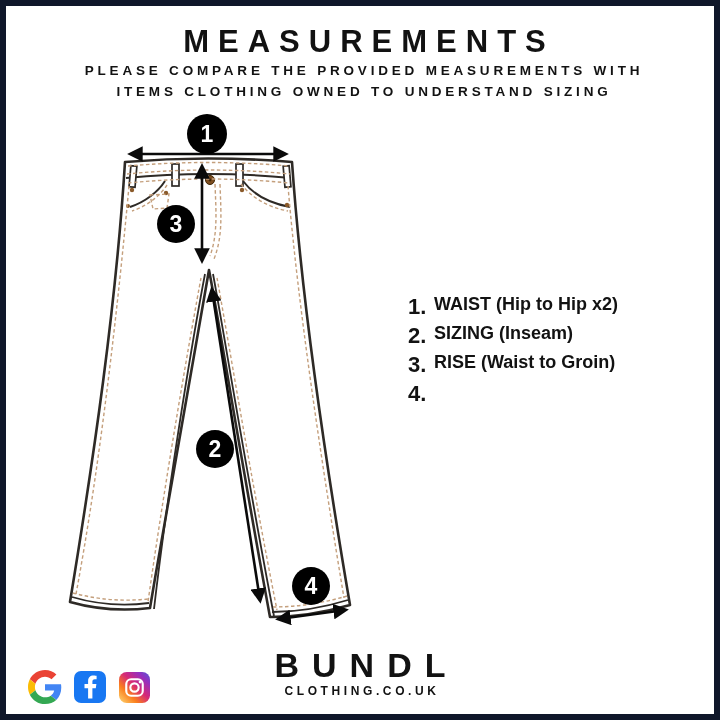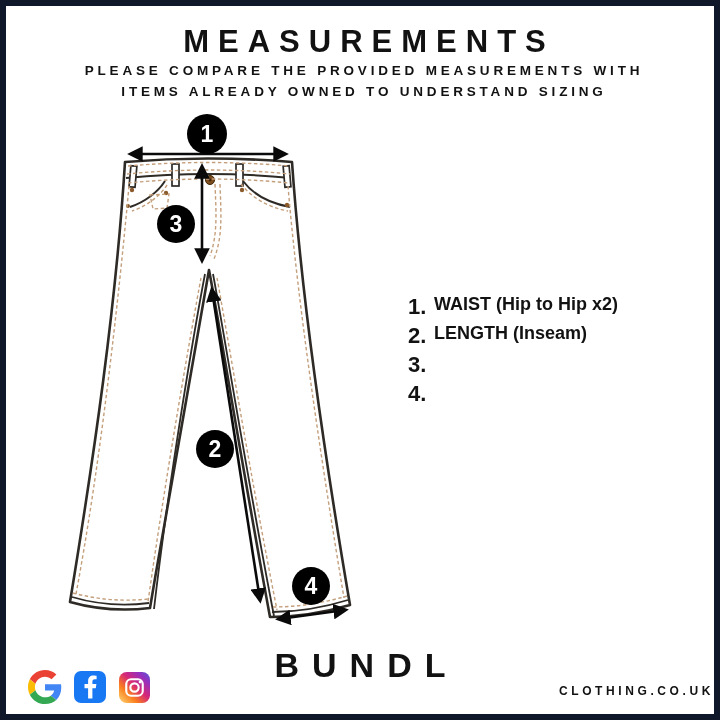--- a/index.html
+++ b/index.html
@@ -24,32 +24,32 @@
   .legend{position:absolute;left:402px;top:288px;}
   .legend-row{display:flex;align-items:flex-start;height:29px;}
   .legend-num{width:26px;font-size:22px;font-weight:700;color:#121212;flex:none;}
   .legend-label{font-size:18px;font-weight:700;color:#121212;white-space:nowrap;}
   .footer-icon{position:absolute;}
   .g-icon{left:22px;top:664px;}
   .fb-icon{left:68px;top:665px;}
   .ig-icon{left:113px;top:666px;}
   .brand{position:absolute;left:0;top:641px;width:708px;text-align:center;}
   .brand-name{font-size:34px;font-weight:800;letter-spacing:13px;padding-left:13px;color:#121212;line-height:36px;}
-  .brand-domain{font-size:12px;font-weight:700;letter-spacing:3.6px;padding-left:4px;color:#121212;margin-top:1px;text-align:right;}
+  .brand-domain{font-size:12px;font-weight:700;letter-spacing:3.6px;padding-left:4px;color:#121212;margin-top:1px;}
   .trustpilot{position:absolute;left:544px;top:660px;display:flex;align-items:center;}
   .tp-label{font-size:31px;font-weight:500;color:#191919;margin-left:4px;letter-spacing:-0.5px;}
 </style>
 </head>
 <body>
 
 <div class="canvas">
 
   <div class="title">MEASUREMENTS</div>
   <div class="sub sub1">PLEASE COMPARE THE PROVIDED MEASUREMENTS WITH</div>
-  <div class="sub sub2">ITEMS ALREADY OWNED TO UNDERSTAND SIZING</div>
+  <div class="sub sub2">ITEMS CLOTHING OWNED TO UNDERSTAND SIZING</div>
 
   <svg class="diagram-svg" viewBox="0 0 708 708">
     <defs>
       <marker id="ah" viewBox="0 0 10 10" refX="7.5" refY="5" markerWidth="6" markerHeight="6" orient="auto-start-reverse">
         <path d="M0,0 L10,5 L0,10 Z" fill="#0a0a0a"></path>
       </marker>
     </defs>
 
     <g>
       <path d="M119,156 Q202,149 286,156 C296,300 322,470 344,599 Q303,611 264,611 C236,460 212,310 203,264 C194,310 168,460 144,602 Q103,607 64,596 C88,450 110,300 119,156 Z" fill="#ffffff" stroke="#2e2a26" stroke-width="2.6" stroke-linejoin="round"></path>
@@ -120,24 +120,25 @@
     </g>
   </svg>
 
   <div class="legend">
     <div class="legend-row">
       <span class="legend-num">1.</span>
       <span class="legend-label">WAIST (Hip to Hip x2)</span>
     </div>
     <div class="legend-row">
       <span class="legend-num">2.</span>
-      <span class="legend-label">LENGTH (Inseam)</span>
+      <span class="legend-label">SIZING (Inseam)</span>
     </div>
     <div class="legend-row">
       <span class="legend-num">3.</span>
+      <span class="legend-label">RISE (Waist to Groin)</span>
     </div>
     <div class="legend-row">
       <span class="legend-num">4.</span>
     </div>
   </div>
 
   <svg class="footer-icon g-icon" width="34" height="34" viewBox="0 0 48 48">
     <path fill="#EA4335" d="M24 9.5c3.54 0 6.71 1.22 9.21 3.6l6.85-6.85C35.9 2.38 30.47 0 24 0 14.62 0 6.51 5.38 2.56 13.22l7.98 6.19C12.43 13.72 17.74 9.5 24 9.5z"></path>
     <path fill="#4285F4" d="M46.98 24.55c0-1.57-.15-3.09-.38-4.55H24v9.02h12.94c-.58 2.96-2.26 5.48-4.78 7.18l7.73 6c4.51-4.18 7.09-10.36 7.09-17.65z"></path>
     <path fill="#FBBC05" d="M10.53 28.59c-.48-1.45-.76-2.99-.76-4.59s.27-3.14.76-4.59l-7.98-6.19C.92 16.46 0 20.12 0 24c0 3.88.92 7.54 2.56 10.78l7.97-6.19z"></path>

